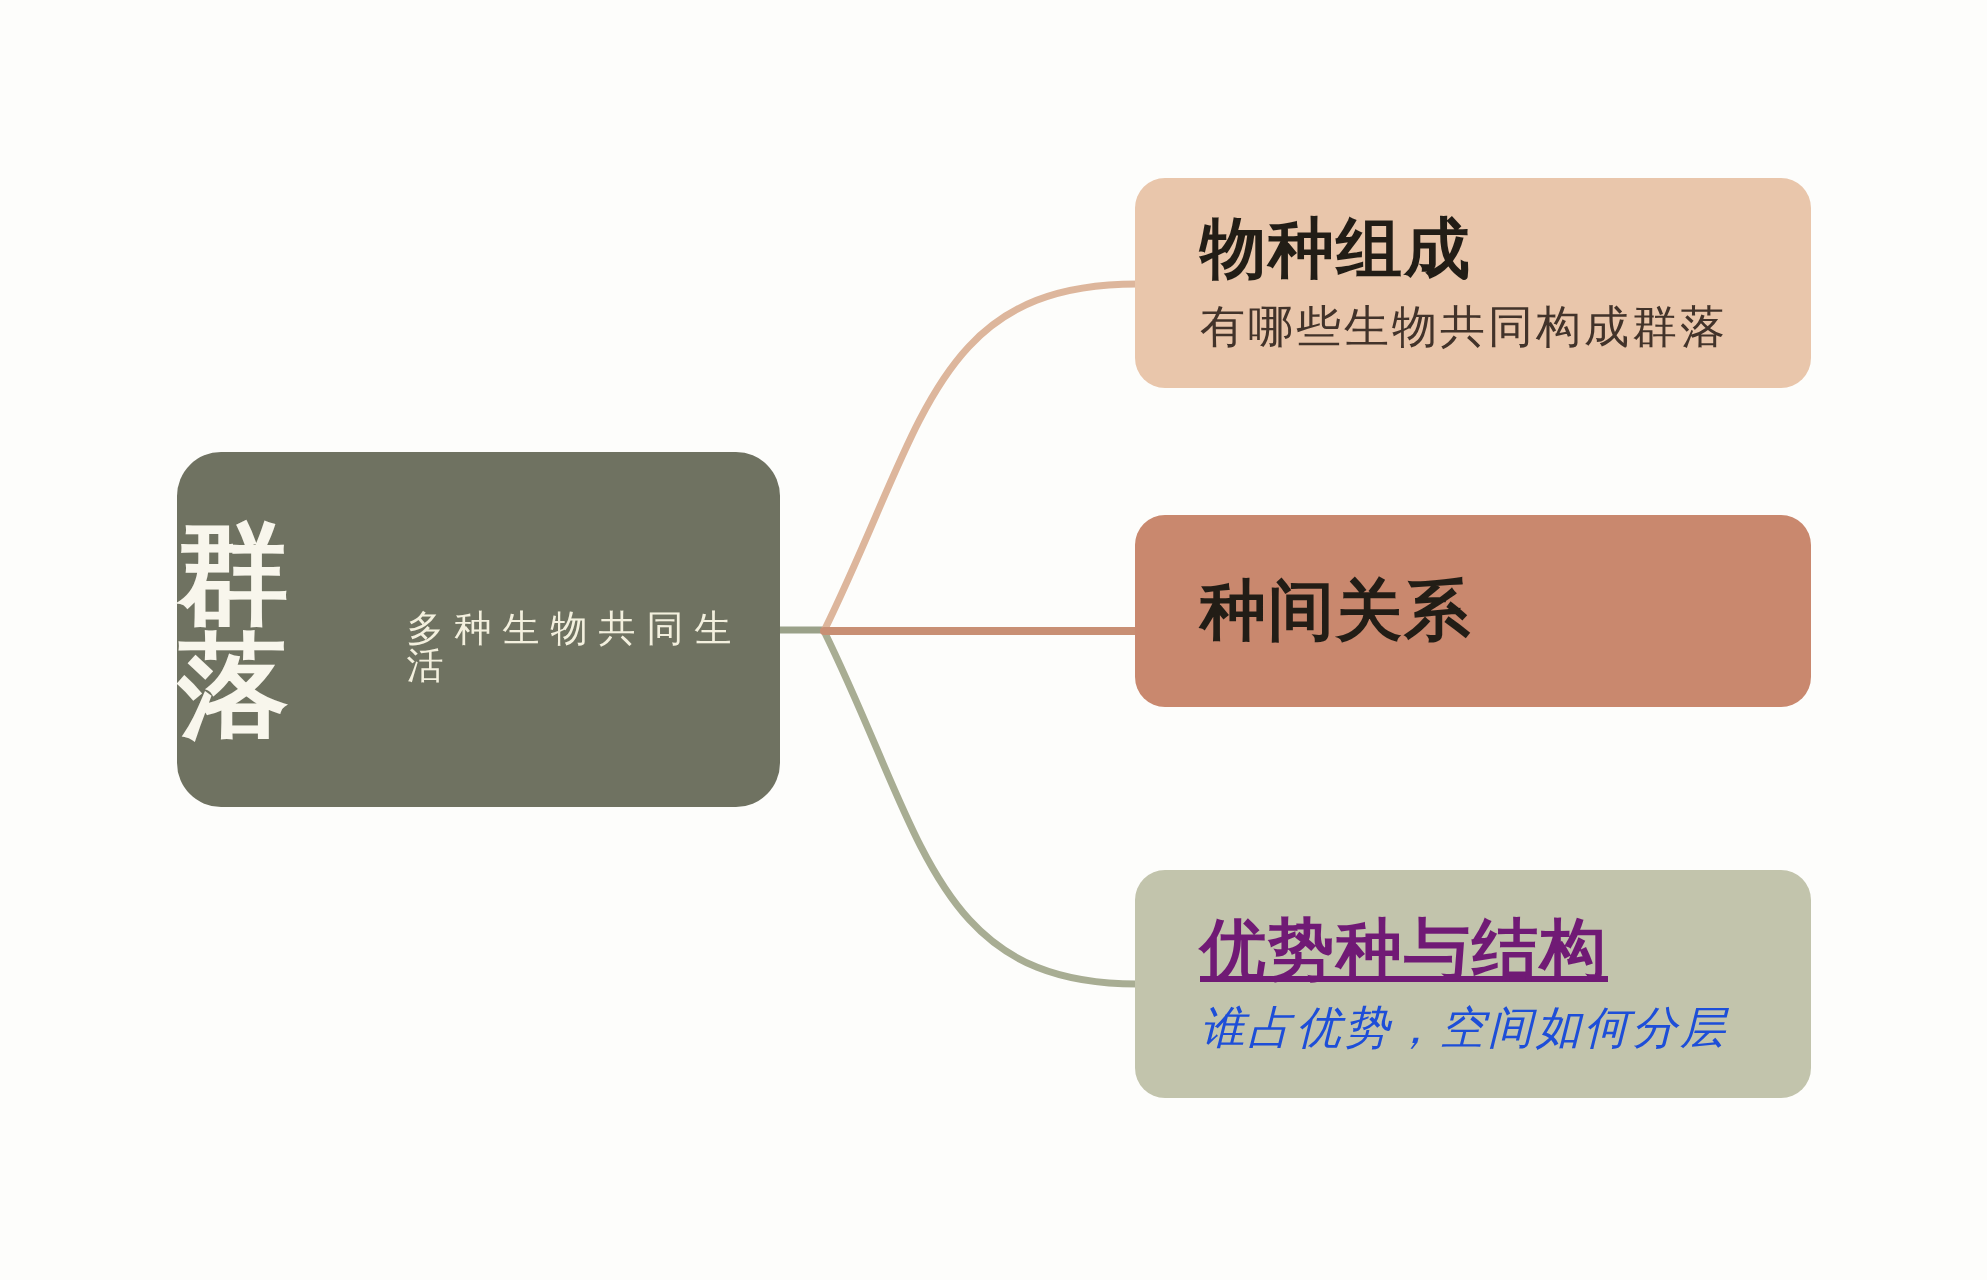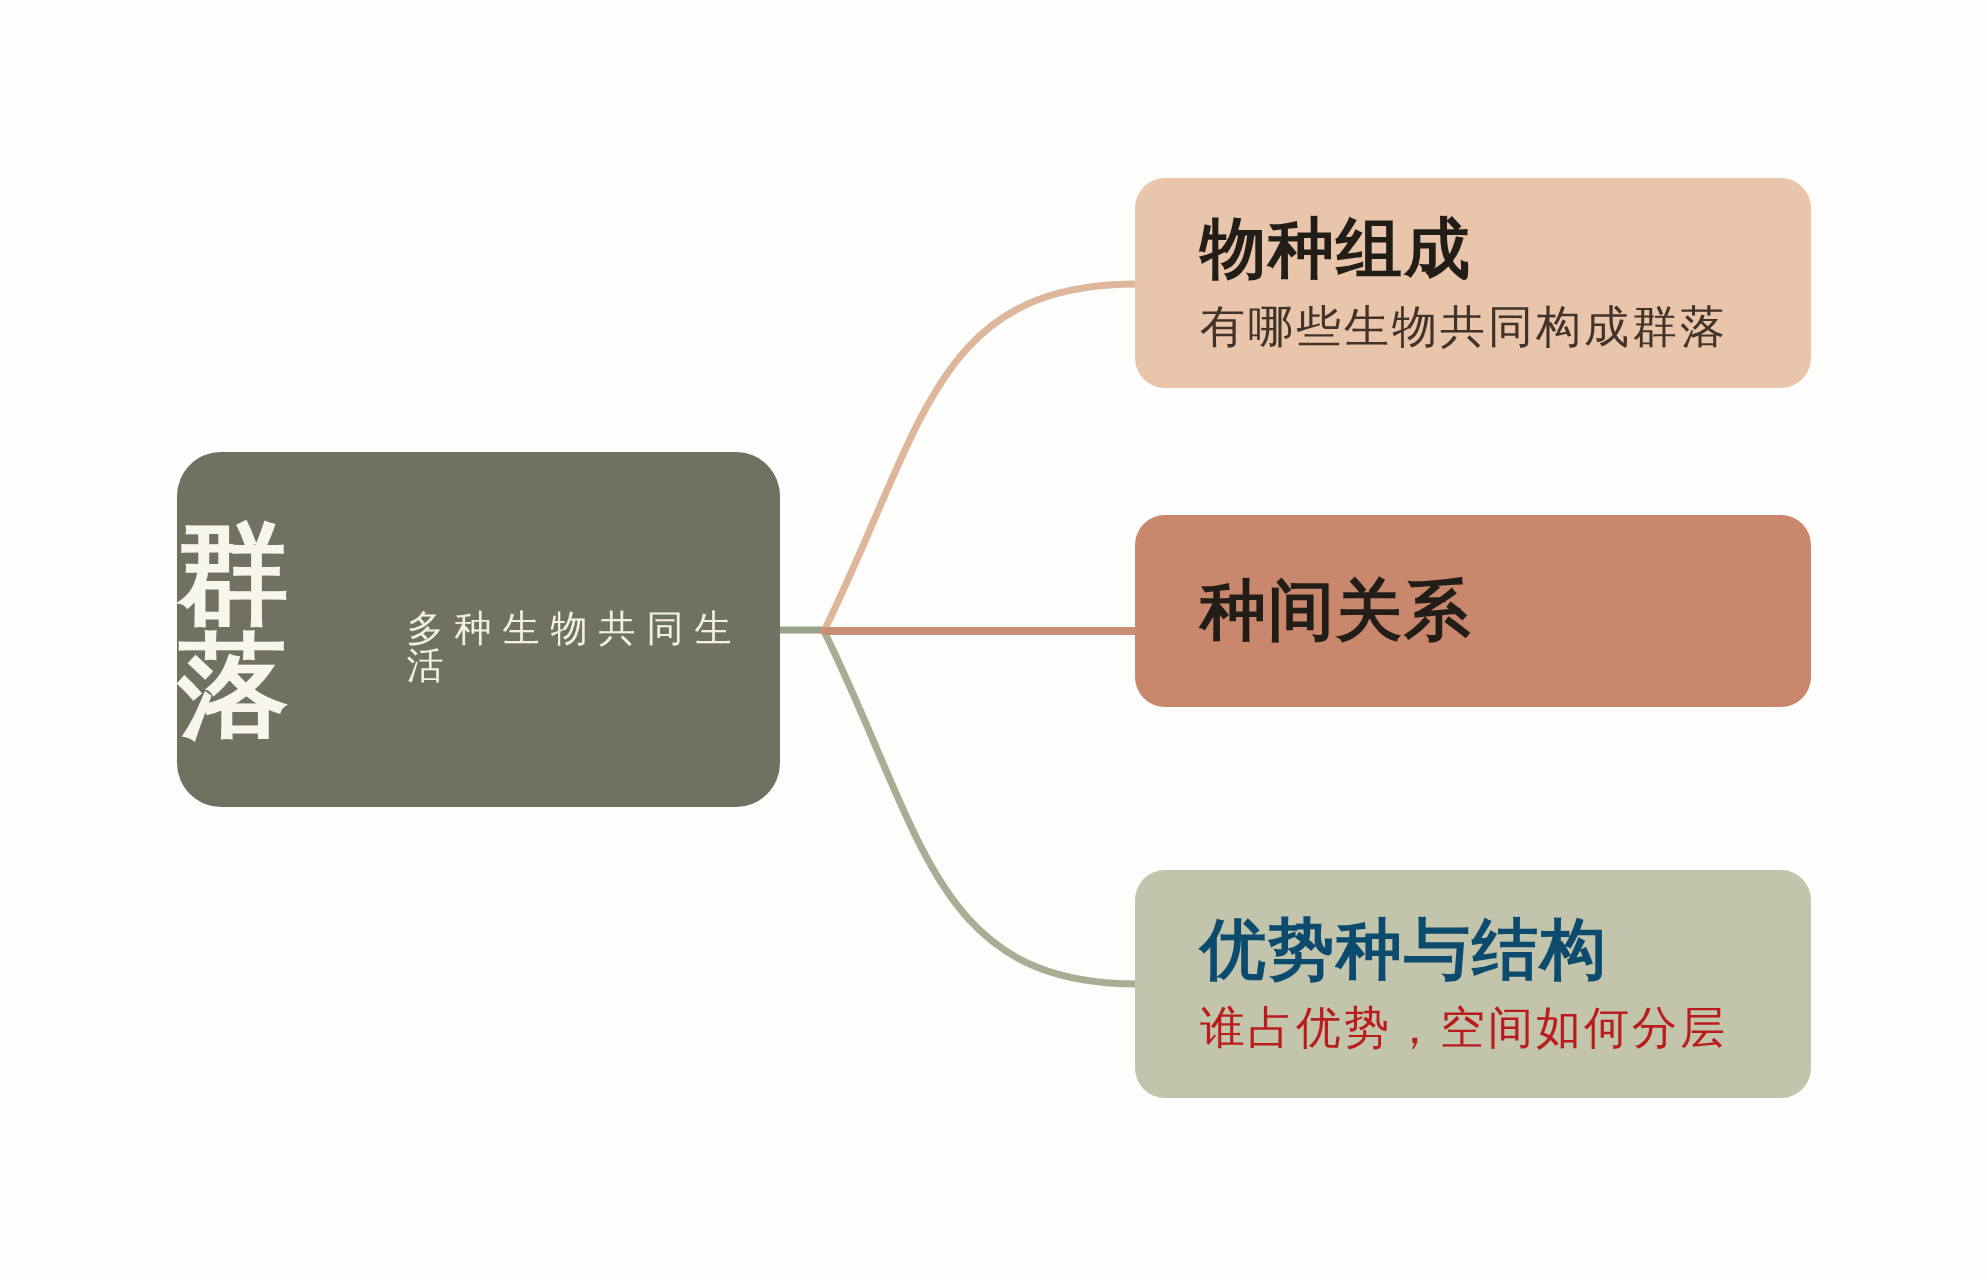--- a/index.html
+++ b/index.html
@@ -101,17 +101,17 @@
   <div class="node branch-node branch-1" style="background: rgb(233, 198, 171);">
     <div class="branch-title" style="color: rgb(34, 29, 22);">物种组成</div>
     <div class="branch-subtitle" style="color: rgb(66, 51, 42);">有哪些生物共同构成群落</div>
   </div>
 
   <div class="node branch-node branch-2" style="background: rgb(201, 136, 110);">
     <div class="branch-title" style="color: rgb(34, 29, 22);">种间关系</div>
   </div>
 
   <div class="node branch-node branch-3" style="background: rgb(194, 196, 172);">
-    <div class="branch-title" style="color: #0c4a6e;">优势种与结构</div>
-    <div class="branch-subtitle" style="color: #b91c1c;">谁占优势，空间如何分层</div>
+    <div class="branch-title" style="color: #701a75; text-decoration: underline;">优势种与结构</div>
+    <div class="branch-subtitle" style="color: #1d4ed8; font-style: italic;">谁占优势，空间如何分层</div>
   </div>
 
 </div>
 
 </body></html>

